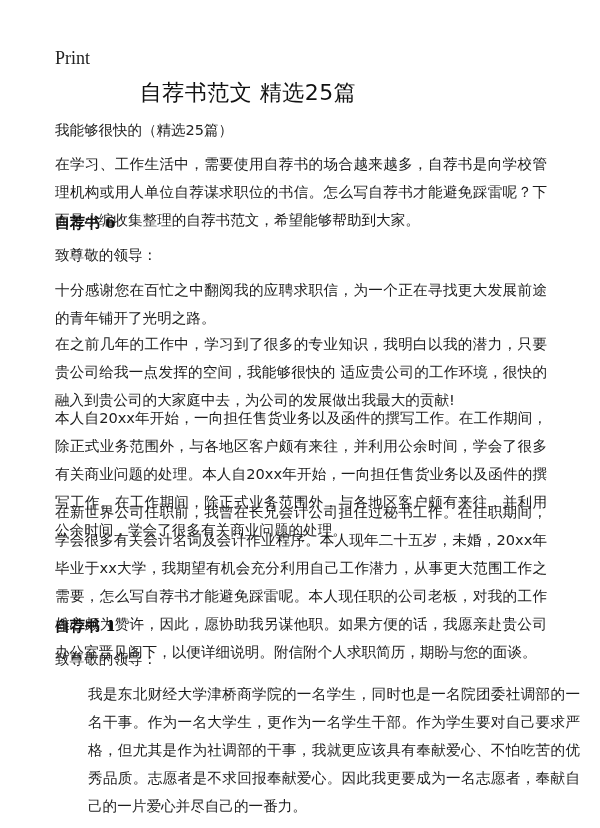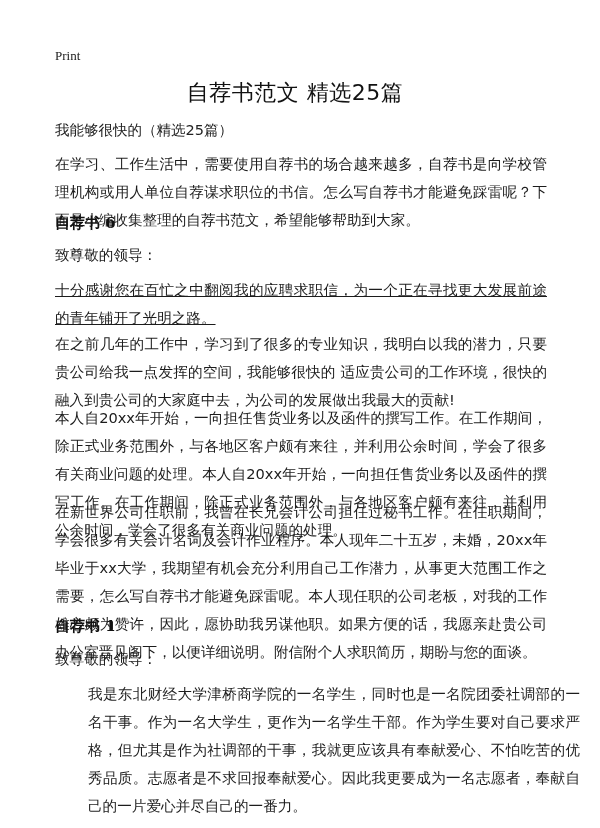--- a/index.html
+++ b/index.html
@@ -2,25 +2,25 @@
 <html><head>
   <meta charset="utf-8">
   <style>
     html, body { margin: 0; padding: 0; background: #ffffff; }
     body {
       width: 600px; height: 828px; overflow: hidden; position: relative;
       font-family: "DejaVu Sans", sans-serif; color: #1a1a1a;
     }
     .print {
       position: absolute; left: 55px; top: 48px;
-      font-family: "Liberation Serif", serif; font-size: 13px; color: #222;
+      font-family: "Liberation Serif", serif; font-size: 18px; color: #222;
     }
     .title {
       position: absolute; left: 0; top: 78px; width: 496px; text-align: center;
-      font-size: 22px; color: #111; letter-spacing: 0.5px; padding-left: 47px;
+      font-size: 22px; color: #111; letter-spacing: 0.5px;
     }
     .subtitle {
       position: absolute; left: 55px; top: 121px;
       font-size: 14.5px; color: #222;
     }
     .para {
       position: absolute; left: 55px; width: 492px;
       font-size: 14.6px; line-height: 28px; color: #1c1c1c;
       text-align: justify; word-break: break-all;
     }
@@ -38,20 +38,20 @@
 <div class="print">Print</div>
 
 <div class="title">自荐书范文 精选25篇</div>
 
 <div class="subtitle">我能够很快的（精选25篇）</div>
 
 <div class="para" style="top:150px;">在学习、工作生活中，需要使用自荐书的场合越来越多，自荐书是向学校管理机构或用人单位自荐谋求职位的书信。怎么写自荐书才能避免踩雷呢？下面是小编收集整理的自荐书范文，希望能够帮助到大家。</div>
 
 <div class="heading" style="top:214px;">自荐书 6</div>
 <div class="salutation" style="top:246px;">致尊敬的领导：</div>
-<div class="para" style="top:276px;text-decoration:underline;">十分感谢您在百忙之中翻阅我的应聘求职信，为一个正在寻找更大发展前途的青年铺开了光明之路。</div>
+<div class="para" style="top:276px;">十分感谢您在百忙之中翻阅我的应聘求职信，为一个正在寻找更大发展前途的青年铺开了光明之路。</div>
 <div class="para" style="top:330px;">在之前几年的工作中，学习到了很多的专业知识，我明白以我的潜力，只要贵公司给我一点发挥的空间，我能够很快的 适应贵公司的工作环境，很快的融入到贵公司的大家庭中去，为公司的发展做出我最大的贡献!</div>
 <div class="para" style="top:404px;">本人自20xx年开始，一向担任售货业务以及函件的撰写工作。在工作期间，除正式业务范围外，与各地区客户颇有来往，并利用公余时间，学会了很多有关商业问题的处理。本人自20xx年开始，一向担任售货业务以及函件的撰写工作。在工作期间，除正式业务范围外，与各地区客户颇有来往，并利用公余时间，学会了很多有关商业问题的处理。</div>
 <div class="para" style="top:498px;">在新世界公司任职前，我曾在长兄会计公司担任过秘书工作。在任职期间，学会很多有关会计名词及会计作业程序。本人现年二十五岁，未婚，20xx年毕业于xx大学，我期望有机会充分利用自己工作潜力，从事更大范围工作之需要，怎么写自荐书才能避免踩雷呢。本人现任职的公司老板，对我的工作雄心颇为赞许，因此，愿协助我另谋他职。如果方便的话，我愿亲赴贵公司办公室晋见阁下，以便详细说明。附信附个人求职简历，期盼与您的面谈。</div>
 
 <div class="heading" style="top:617px;">自荐书 1</div>
 <div class="salutation" style="top:650px;">致尊敬的领导：</div>
 <div class="para" style="top:680px;margin-left:33px;">我是东北财经大学津桥商学院的一名学生，同时也是一名院团委社调部的一名干事。作为一名大学生，更作为一名学生干部。作为学生要对自己要求严格，但尤其是作为社调部的干事，我就更应该具有奉献爱心、不怕吃苦的优秀品质。志愿者是不求回报奉献爱心。因此我更要成为一名志愿者，奉献自己的一片爱心并尽自己的一番力。</div>
 
 </body></html>

